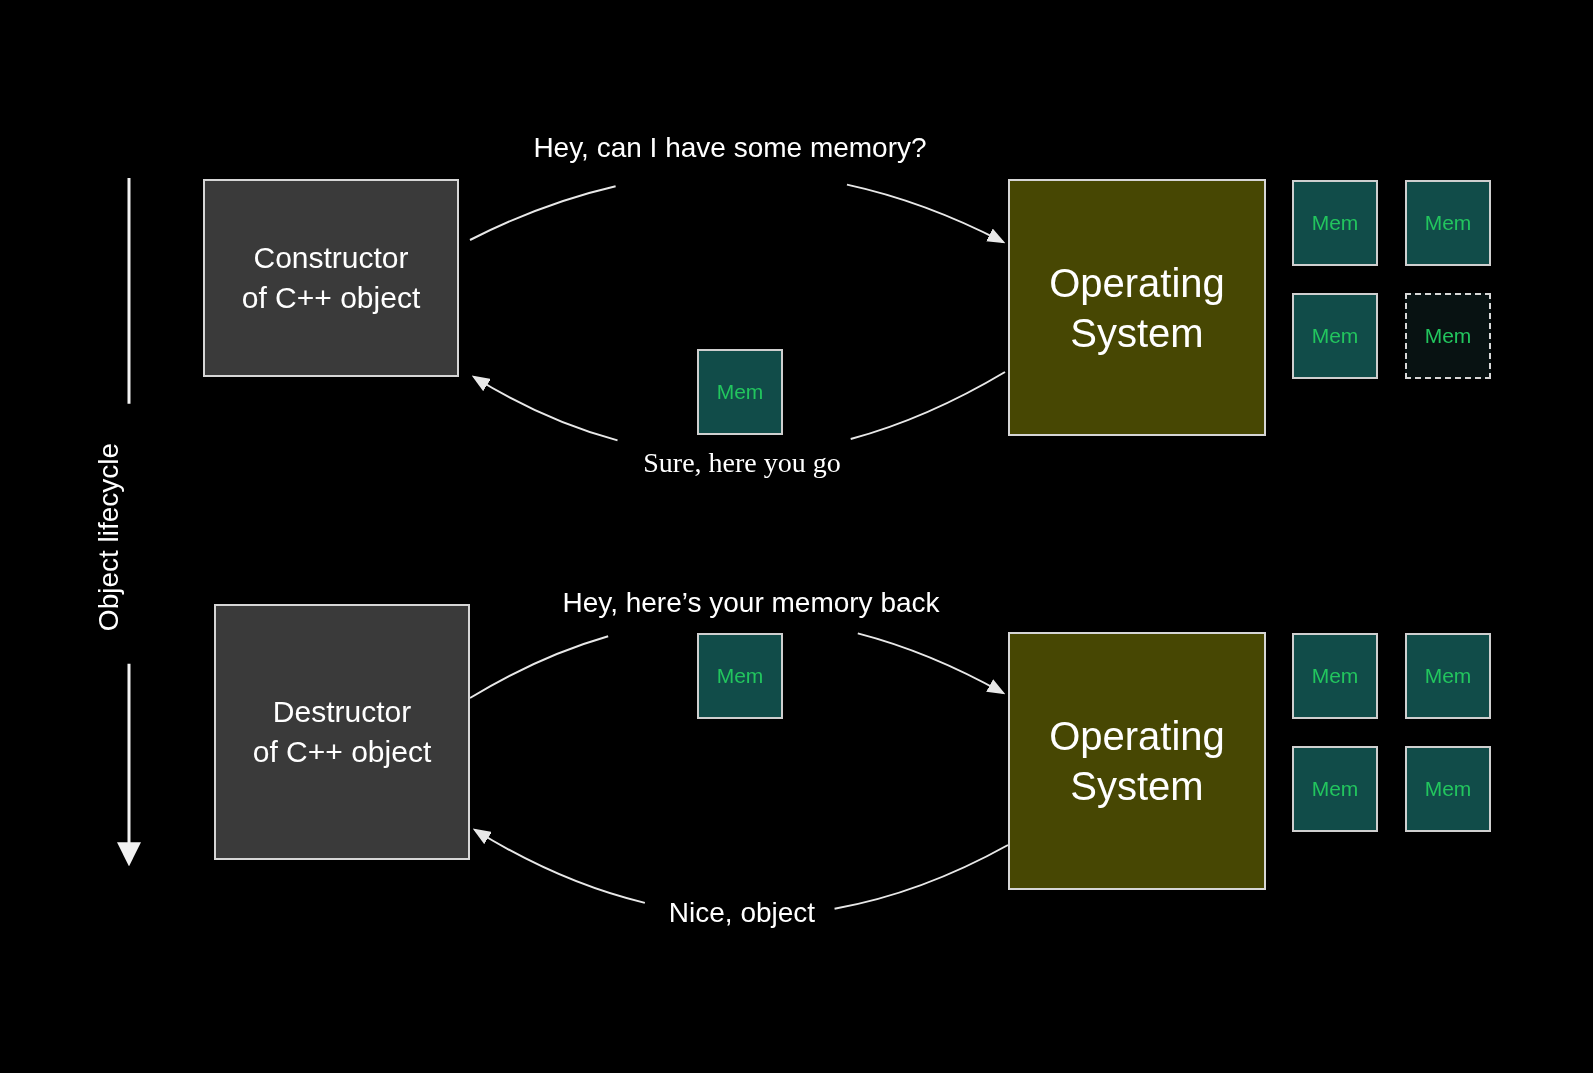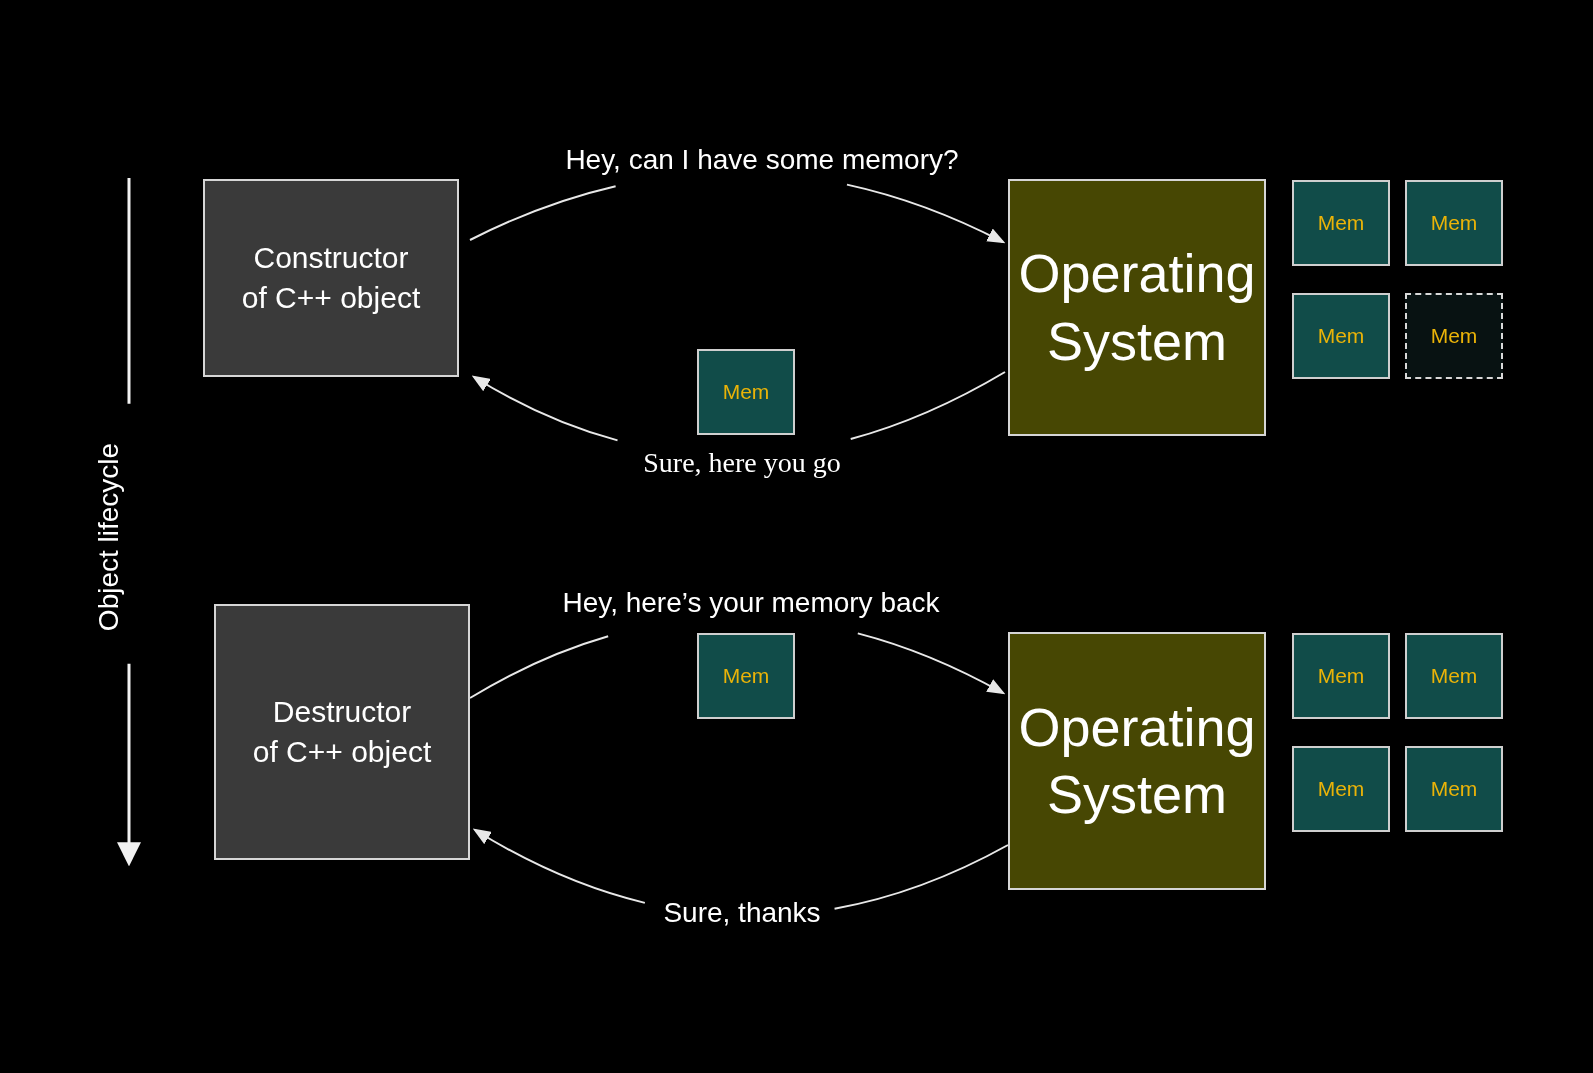--- a/index.html
+++ b/index.html
@@ -38,34 +38,34 @@
   }
   .actor-box {
     background: #3a3a3a;
     border: 2px solid #d6d6d6;
     font-size: 30px;
     line-height: 1.32;
   }
   .os-box {
     background: #474703;
     border: 2px solid #d6d6d6;
-    font-size: 54px;
+    font-size: 40px;
     line-height: 1.25;
   }
   .mem {
     position: absolute;
     box-sizing: border-box;
-    width: 98px;
+    width: 86px;
     height: 86px;
     background: #114c49;
     border: 2px solid #cfcfcf;
     display: flex;
     align-items: center;
     justify-content: center;
-    color: #eab308;
+    color: #22c55e;
     font-size: 21px;
   }
   .mem.dashed {
     background: #081212;
     border: 2px dashed #d8d8d8;
   }
   .speech {
     position: absolute;
     transform: translate(-50%, -50%);
     color: #ffffff;
@@ -111,21 +111,21 @@
   <div class="box actor-box" style="left:203px; top:179px; width:256px; height:198px;">
     <span>Constructor</span>
     <span>of C++ object</span>
   </div>
 
   <div class="box os-box" style="left:1008px; top:179px; width:258px; height:257px;">
     <span>Operating</span>
     <span>System</span>
   </div>
 
-  <div class="speech" style="left:730px; top:160px;margin-left:32px;">Hey, can I have some memory?</div>
+  <div class="speech" style="left:730px; top:148px;">Hey, can I have some memory?</div>
 
   <div class="mem" style="left:697px; top:349px;">
     <span>Mem</span>
   </div>
 
   <div class="speech" style="left:742px; top:463px;font-family:Liberation Serif, serif;">Sure, here you go</div>
 
   <div class="mem" style="left:1292px; top:180px;">
     <span>Mem</span>
   </div>
@@ -148,21 +148,21 @@
     <span>Operating</span>
     <span>System</span>
   </div>
 
   <div class="speech" style="left:751px; top:603px;">Hey, here’s your memory back</div>
 
   <div class="mem" style="left:697px; top:633px;">
     <span>Mem</span>
   </div>
 
-  <div class="speech" style="left:742px; top:913px;">Sure, thanks</div>
+  <div class="speech" style="left:742px; top:913px;">Nice, object</div>
 
   <div class="mem" style="left:1292px; top:633px;">
     <span>Mem</span>
   </div>
   <div class="mem" style="left:1405px; top:633px;">
     <span>Mem</span>
   </div>
   <div class="mem" style="left:1292px; top:746px;">
     <span>Mem</span>
   </div>

